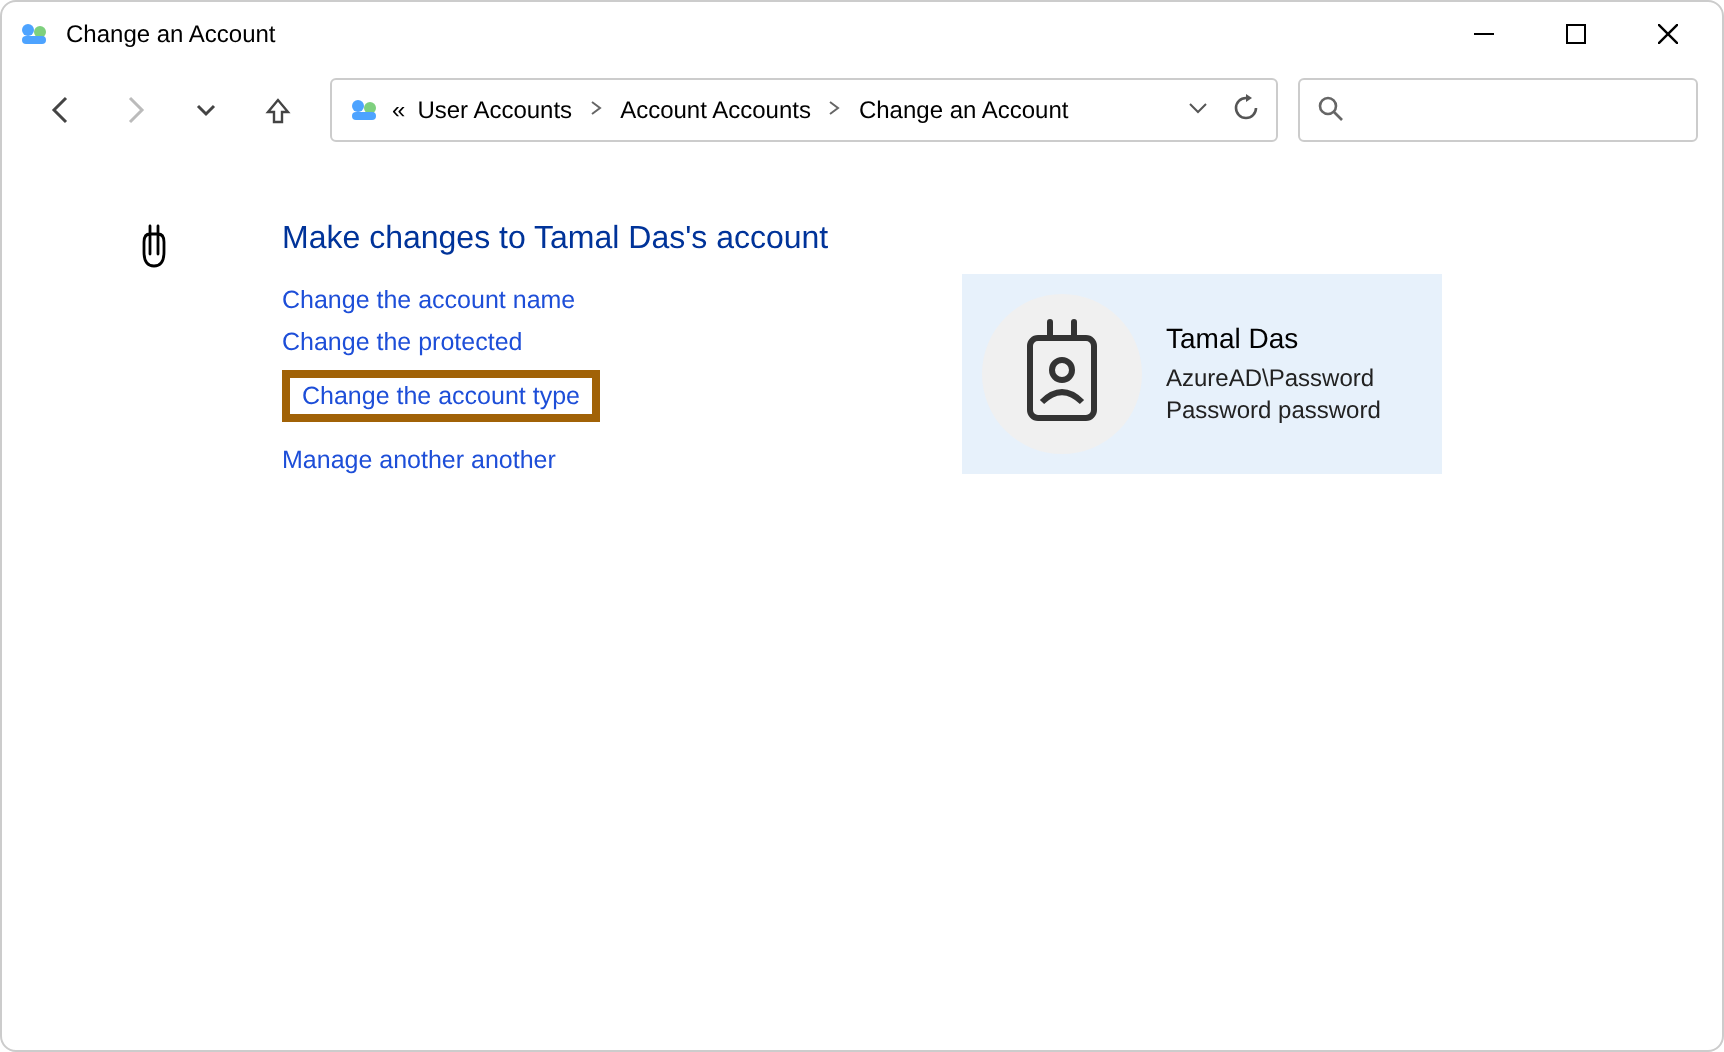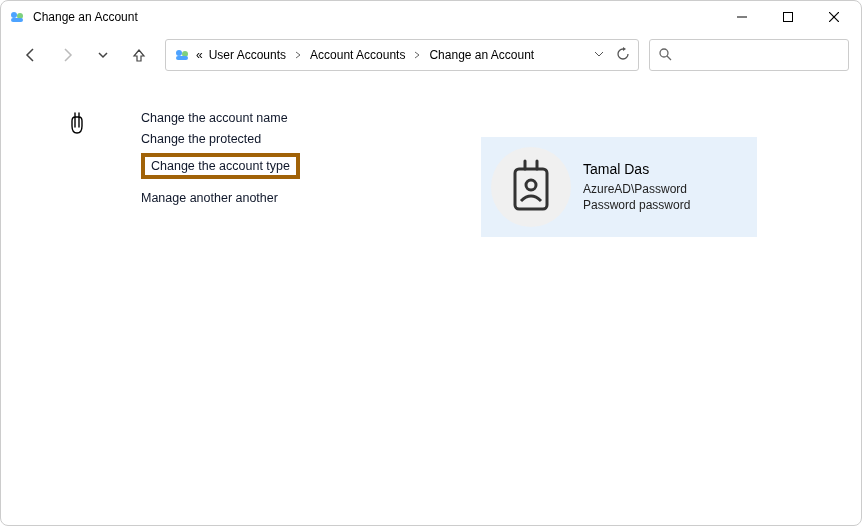--- a/index.html
+++ b/index.html
@@ -91,34 +91,34 @@
     }
     .page-heading {
       color: #003399;
       font-size: 16px;
       font-weight: 400;
       margin-bottom: 14px;
     }
     .links-list { list-style: none; }
     .links-list li { margin-bottom: 7px; }
     .links-list a {
-      color: #0f172a;
+      color: #1d4ed8;
       text-decoration: none;
       font-size: 12.5px;
     }
     .highlight-box {
       border: 4px solid #a16207;
       padding: 2px 6px;
       display: inline-block;
     }
     .account-card {
       position: absolute;
       left: 480px;
       top: 56px;
-      width: 276px;
+      width: 240px;
       height: 100px;
       background: #e7f1fb;
       display: flex;
       align-items: center;
       padding: 10px;
     }
     .avatar-circle {
       width: 80px;
       height: 80px;
       border-radius: 50%;
@@ -233,20 +233,21 @@
     <span>
       <svg width="14" height="14" viewBox="0 0 14 14">
           <circle cx="6" cy="6" r="4" fill="none" stroke="#666" stroke-width="1.3"></circle>
           <line x1="9" y1="9" x2="13" y2="13" stroke="#666" stroke-width="1.3"></line>
         </svg>
     </span>
   </div>
 </div>
 
 <div class="content">
+  <h1 class="page-heading">Make changes to Tamal Das's account</h1>
   <ul class="links-list">
     <li><a href="#">Change the account name</a></li>
     <li><a href="#">Change the protected</a></li>
     <li><span class="highlight-box"><a href="#">Change the account type</a></span></li>
     <li style="margin-top:12px;"><a href="#">Manage another another</a></li>
   </ul>
 
   <div class="account-card">
     <div class="avatar-circle">
       <svg width="48" height="56" viewBox="0 0 48 56">

